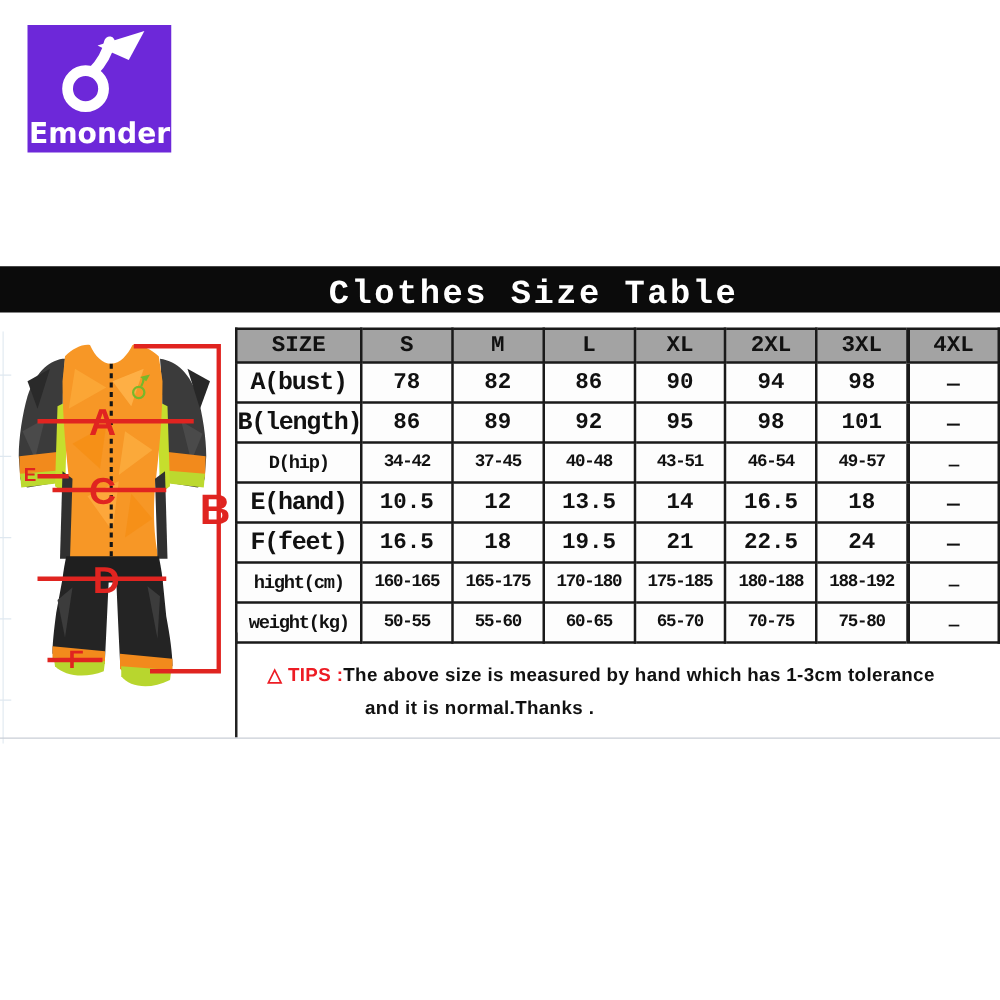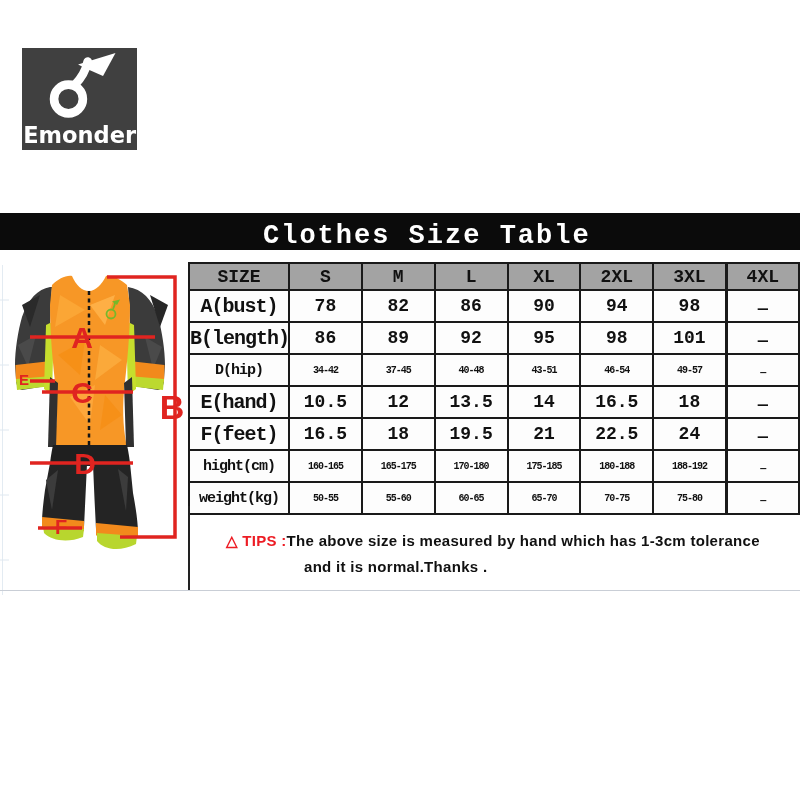--- a/index.html
+++ b/index.html
@@ -1,49 +1,49 @@
 <!DOCTYPE html>
 <html><head>
 <meta charset="utf-8">
 <style>
   html,body{margin:0;padding:0;background:#ffffff;}
   .page{position:relative;width:800px;height:800px;background:#ffffff;overflow:hidden;
         font-family:"Liberation Sans",sans-serif;}
 
   
   .logo-box{position:absolute;left:22px;top:20px;width:115px;height:102px;
-            background:#404040;margin-top:28px;}
+            background:#6d28d9;}
   .logo-mark{position:absolute;left:0;top:2px;width:115px;height:72px;}
   .logo-text{position:absolute;left:0;bottom:2px;width:115px;text-align:center;
              color:#ffffff;font:700 23px "DejaVu Sans",sans-serif;letter-spacing:0px;
              transform:scaleX(.98);}
 
   
   .title-bar{position:absolute;left:0;top:213px;width:800px;height:37px;background:#0b0b0b;}
   .page-title{position:absolute;left:263px;top:8px;color:#ffffff;
               font:700 27px "Liberation Mono",monospace;letter-spacing:2px;white-space:nowrap;}
 
   
   table.size-table{position:absolute;left:188px;top:262px;width:612px;
         border-collapse:collapse;table-layout:fixed;background:#fdfdfd;}
   .size-table th,.size-table td{border:2px solid #1a1a1a;height:25px;padding:0;
         text-align:center;vertical-align:middle;color:#111;
         font:700 18px "Liberation Mono",monospace;}
   .size-table col.label-col{width:100px;}
   .size-table thead th{background:#a3a3a3;font-size:18px;}
   .size-table .row-label{font-size:20px;letter-spacing:-1px;}
-  .size-table tr.small td{font-size:10px;letter-spacing:-1px;}
+  .size-table tr.small td{font-size:14px;letter-spacing:-1px;}
   .size-table tr.small .row-label{font-size:15px;letter-spacing:-1px;}
   .size-table th:nth-child(8),.size-table td:nth-child(8){border-left-width:3px;}
   .size-table td.dash-cell{padding-top:5px;font-size:17px;}
 
   
   .tips{position:absolute;left:188px;top:506px;width:610px;height:84px;
         border-left:2px solid #222;}
-  .tips-inner{padding:22px 0 0 36px;font:700 15px "Liberation Sans",sans-serif;
+  .tips-inner{padding:22px 0 0 24px;font:700 15px "Liberation Sans",sans-serif;
         color:#111;letter-spacing:.3px;line-height:26px;white-space:nowrap;}
   .tips-label{color:#ED1C24;}
   .tips-line2{margin-left:78px;}
 
   .bottom-divider{position:absolute;left:0;top:590px;width:800px;height:1px;background:#c9ced6;}
 
   
   .suit{position:absolute;left:0;top:265px;width:190px;height:330px;}
   .marker{font:800 30px "Liberation Sans",sans-serif;fill:#E02420;}
   .m-lg{font-size:34px;}

